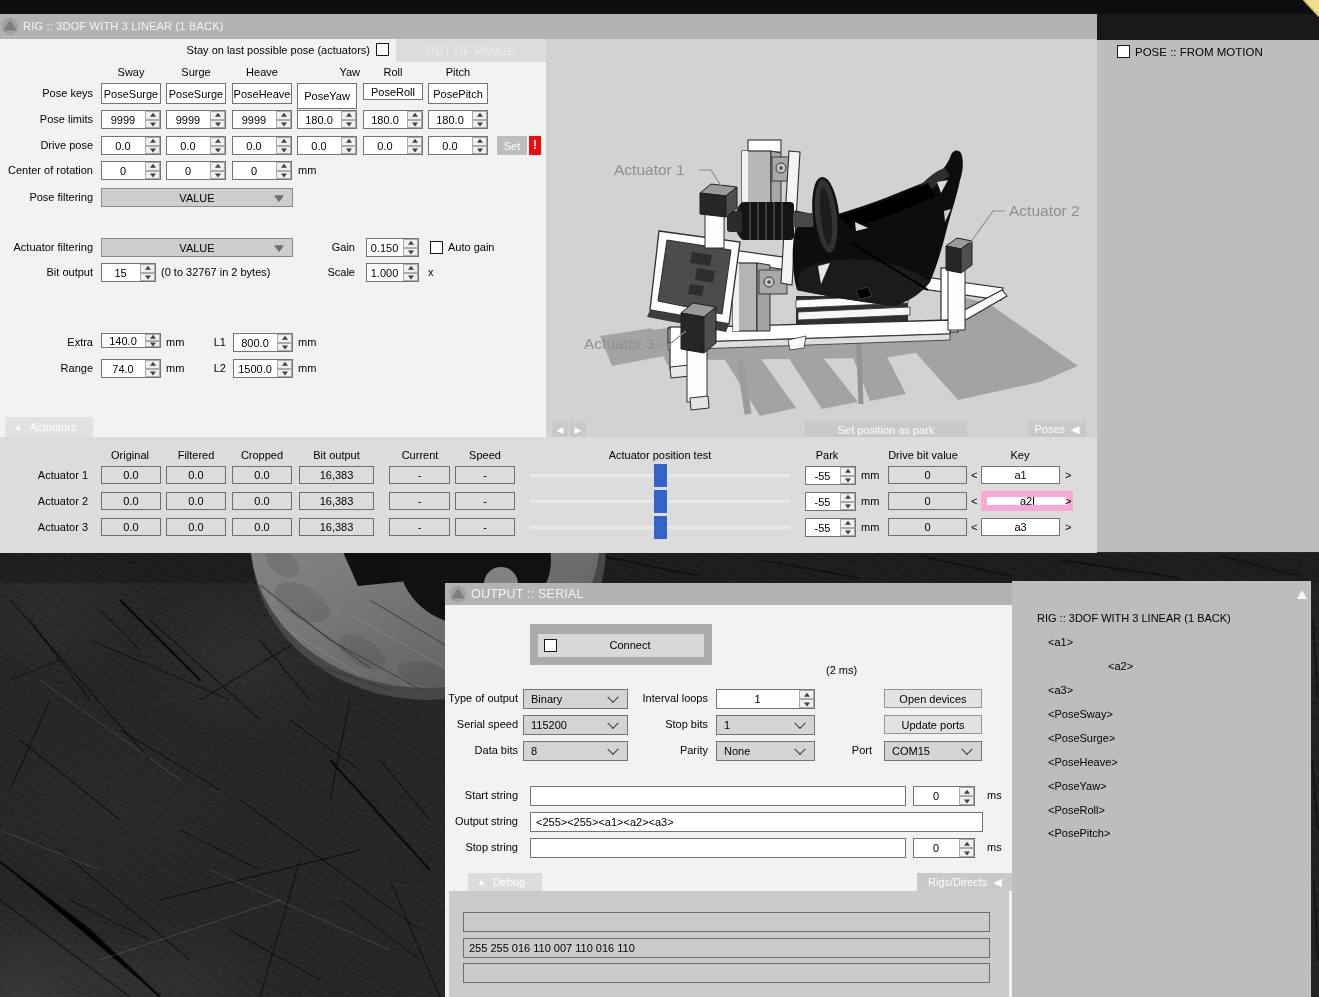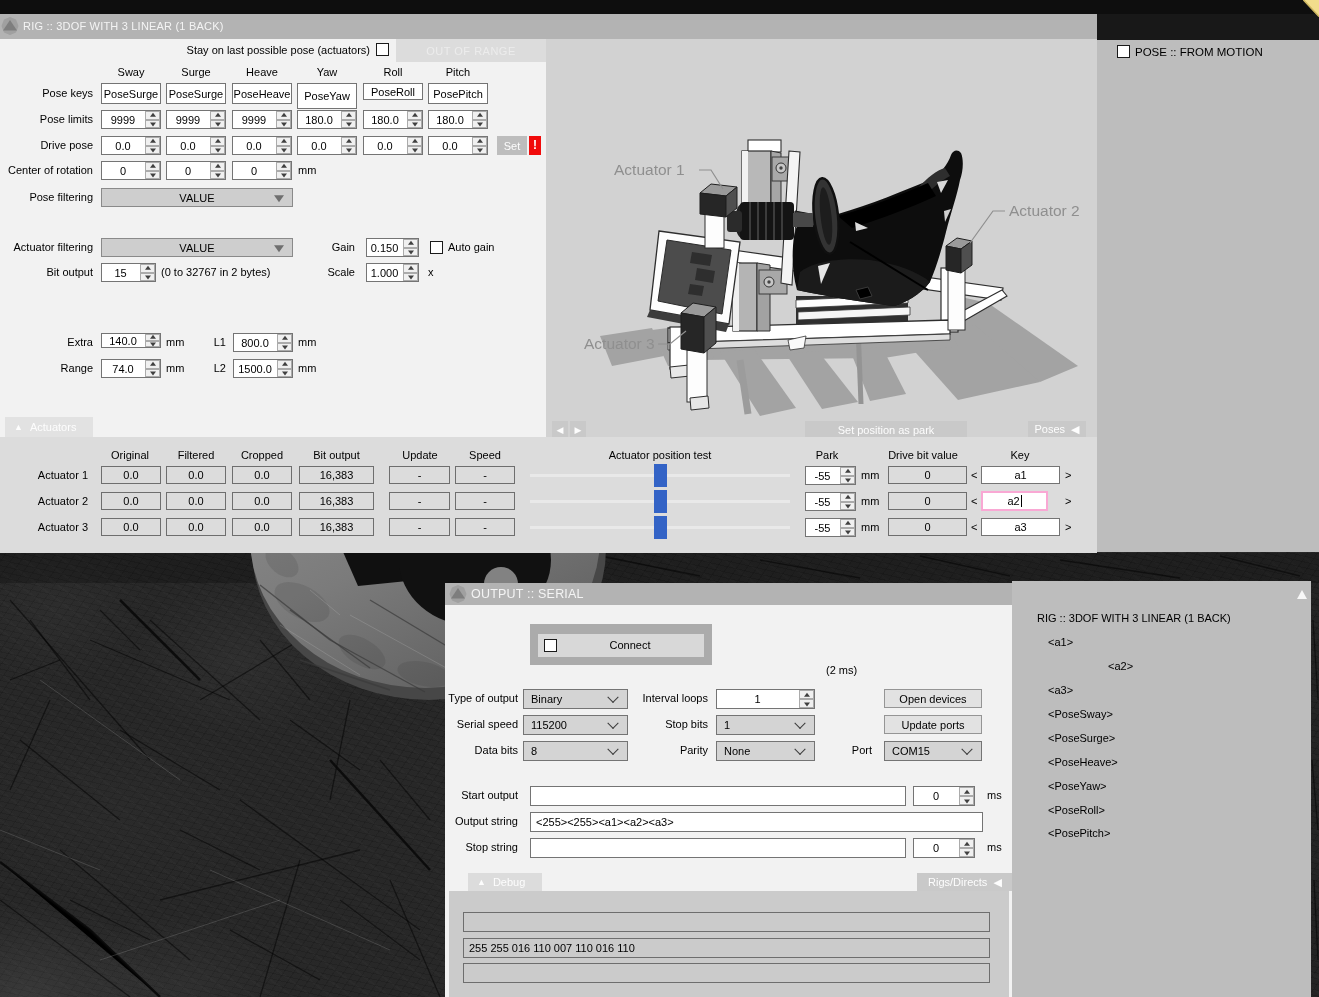--- a/index.html
+++ b/index.html
@@ -242,21 +242,21 @@
 </svg>
 
 <div class="a" style="left:396px;top:39px;width:150px;height:23px;background:#dcdcdc;color:#ececec;font-size:11px;display:flex;align-items:center;justify-content:center;letter-spacing:.5px">OUT OF RANGE</div>
 
 <div class="lbl r" style="right:949px;top:44px">Stay on last possible pose (actuators)</div>
 <div class="chk" style="left:376px;top:43px;width:13px;height:13px"></div>
 
 <div class="lbl" style="left:98px;top:66px;width:66px;text-align:center">Sway</div>
 <div class="lbl" style="left:163px;top:66px;width:66px;text-align:center">Surge</div>
 <div class="lbl" style="left:229px;top:66px;width:66px;text-align:center">Heave</div>
-<div class="lbl" style="left:294px;top:66px;width:66px;text-align:center">Yaw</div>
+<div class="lbl" style="left:294px;top:66px;width:66px;text-align:right">Yaw</div>
 <div class="lbl" style="left:360px;top:66px;width:66px;text-align:center">Roll</div>
 <div class="lbl" style="left:425px;top:66px;width:66px;text-align:center">Pitch</div>
 
 <div class="lbl r" style="right:1226px;top:87px">Pose keys</div>
 <div class="tb" style="left:101px;top:83px;width:60px;height:21px">PoseSurge</div>
 <div class="tb" style="left:166px;top:83px;width:60px;height:21px">PoseSurge</div>
 <div class="tb" style="left:232px;top:83px;width:60px;height:21px">PoseHeave</div>
 <div class="tb" style="left:297px;top:83px;width:60px;height:26px">PoseYaw</div>
 <div class="tb" style="left:363px;top:83px;width:60px;height:17px">PoseRoll</div>
 <div class="tb" style="left:428px;top:83px;width:60px;height:21px">PosePitch</div>
@@ -455,21 +455,21 @@
 <div class="btn" style="left:5px;top:417px;width:88px;height:20px;background:#e2e2e2;justify-content:flex-start;padding-left:9px;box-sizing:border-box">
     <span style="font-size:9px">▲</span>
     <span style="margin-left:7px">Actuators</span>
   </div>
 
 <div class="a" style="left:0;top:437px;width:1097px;height:116px;background:#dcdcdc"></div>
 <div class="lbl" style="left:97px;top:449px;width:66px;text-align:center">Original</div>
 <div class="lbl" style="left:163px;top:449px;width:66px;text-align:center">Filtered</div>
 <div class="lbl" style="left:229px;top:449px;width:66px;text-align:center">Cropped</div>
 <div class="lbl" style="left:299px;top:449px;width:75px;text-align:center">Bit output</div>
-<div class="lbl" style="left:387px;top:449px;width:66px;text-align:center">Update</div>
+<div class="lbl" style="left:387px;top:449px;width:66px;text-align:center">Current</div>
 <div class="lbl" style="left:452px;top:449px;width:66px;text-align:center">Speed</div>
 <div class="lbl" style="left:590px;top:449px;width:140px;text-align:center">Actuator position test</div>
 <div class="lbl" style="left:794px;top:449px;width:66px;text-align:center">Park</div>
 <div class="lbl" style="left:880px;top:449px;width:86px;text-align:center">Drive bit value</div>
 <div class="lbl" style="left:987px;top:449px;width:66px;text-align:center">Key</div>
 <div class="lbl r" style="right:1231px;top:469px">Actuator 1</div>
 <div class="gb" style="left:101px;top:466px;width:60px;height:18px">0.0</div>
 <div class="gb" style="left:166px;top:466px;width:60px;height:18px">0.0</div>
 <div class="gb" style="left:232px;top:466px;width:60px;height:18px">0.0</div>
 <div class="gb" style="left:299px;top:466px;width:75px;height:18px">16,383</div>
@@ -502,21 +502,21 @@
 <div class="spin" style="left:805px;top:492px;width:51px;height:19px">
     <span class="v">-55</span>
     <span class="ud">
       <i class="u"></i>
       <i class="d"></i>
     </span>
   </div>
 <div class="lbl" style="left:861px;top:495px">mm</div>
 <div class="gb" style="left:888px;top:492px;width:79px;height:18px">0</div>
 <div class="lbl" style="left:971px;top:495px">&lt;</div>
-<div class="tb" style="left:981px;top:491px;width:67px;height:20px;border:2px solid #f9a8d4">a2<span style="display:inline-block;width:1px;height:12px;background:#000;margin-left:1px"></span></div>
+<div class="tb" style="left:981px;top:491px;width:92px;height:20px;border:6px solid #f9a8d4">a2<span style="display:inline-block;width:1px;height:12px;background:#000;margin-left:1px"></span></div>
 <div class="lbl" style="left:1065px;top:495px">&gt;</div>
 
 <div class="lbl r" style="right:1231px;top:521px">Actuator 3</div>
 <div class="gb" style="left:101px;top:518px;width:60px;height:18px">0.0</div>
 <div class="gb" style="left:166px;top:518px;width:60px;height:18px">0.0</div>
 <div class="gb" style="left:232px;top:518px;width:60px;height:18px">0.0</div>
 <div class="gb" style="left:299px;top:518px;width:75px;height:18px">16,383</div>
 <div class="gb" style="left:389px;top:518px;width:61px;height:18px">-</div>
 <div class="gb" style="left:455px;top:518px;width:60px;height:18px">-</div>
 <div class="a" style="left:530px;top:526px;width:260px;height:3px;background:#e9e9e9"></div>
@@ -570,21 +570,21 @@
 <div class="cbo" style="left:716px;top:715px;width:99px;height:20px">1</div>
 <div class="wbtn" style="left:884px;top:715px;width:98px;height:19px">Update ports</div>
 
 <div class="lbl r" style="right:801px;top:744px">Data bits</div>
 <div class="cbo" style="left:523px;top:741px;width:105px;height:20px">8</div>
 <div class="lbl r" style="right:611px;top:744px">Parity</div>
 <div class="cbo" style="left:716px;top:741px;width:99px;height:20px">None</div>
 <div class="lbl r" style="right:447px;top:744px">Port</div>
 <div class="cbo" style="left:884px;top:741px;width:98px;height:20px">COM15</div>
 
-<div class="lbl r" style="right:801px;top:789px">Start output</div>
+<div class="lbl r" style="right:801px;top:789px">Start string</div>
 <div class="tb" style="left:530px;top:786px;width:376px;height:20px"></div>
 <div class="spin" style="left:913px;top:786px;width:62px;height:20px">
     <span class="v">0</span>
     <span class="ud">
       <i class="u"></i>
       <i class="d"></i>
     </span>
   </div>
 <div class="lbl" style="left:987px;top:789px">ms</div>
 

